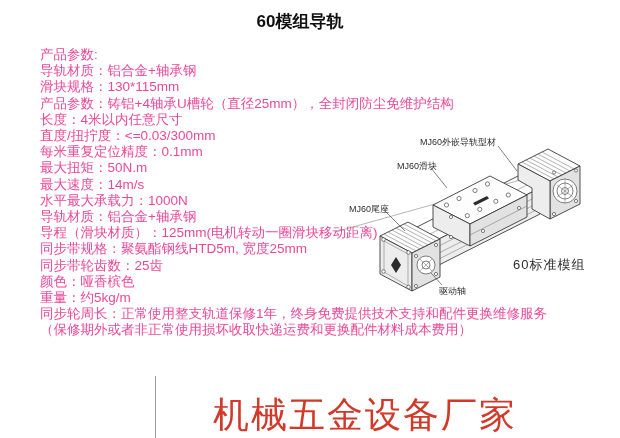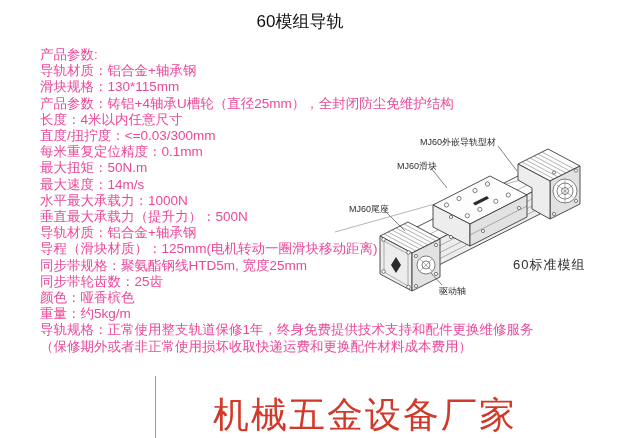--- a/index.html
+++ b/index.html
@@ -4,21 +4,21 @@
 <style>
   html,body{margin:0;padding:0;}
   body{
     width:620px;height:438px;position:relative;overflow:hidden;
     background:#ffffff;
     font-family:"Liberation Sans","DejaVu Sans",sans-serif;
     color:#141414;
   }
   .page-title{
     position:absolute;top:10px;left:0;width:600px;
-    text-align:center;font-size:17px;font-weight:normal;color:#101010;
+    text-align:center;font-size:17px;font-weight:bold;color:#101010;
   }
   .param-block{
     position:absolute;left:40px;top:47px;width:575px;
     font-size:13.5px;line-height:16.2px;white-space:nowrap;color:#ec4899;
     z-index:1;
   }
   .diagram{
     position:absolute;left:335px;top:128px;width:285px;height:174px;z-index:1;
   }
   .diagram text{font-family:"Liberation Sans","DejaVu Sans",sans-serif;fill:#2e2e2e;}
@@ -54,28 +54,27 @@
   <div>
       <div>导轨材质：铝合金+轴承钢</div>
       <div>滑块规格：130*115mm</div>
       <div>产品参数：铸铝+4轴承U槽轮（直径25mm），全封闭防尘免维护结构</div>
       <div>长度：4米以内任意尺寸</div>
       <div>直度/扭拧度：&lt;=0.03/300mm</div>
       <div>每米重复定位精度：0.1mm</div>
       <div>最大扭矩：50N.m</div>
       <div>最大速度：14m/s</div>
       <div>水平最大承载力：1000N</div>
-      <div>垂直最大承载力（提升力）：500N</div>
       <div>导轨材质：铝合金+轴承钢</div>
       <div>导程（滑块材质）：125mm(电机转动一圈滑块移动距离)</div>
       <div>同步带规格：聚氨酯钢线HTD5m, 宽度25mm</div>
       <div>同步带轮齿数：25齿</div>
       <div>颜色：哑香槟色</div>
       <div>重量：约5kg/m</div>
-      <div>导轨规格：正常使用整支轨道保修1年，终身免费提供技术支持和配件更换维修服务</div>
+      <div>同步轮周长：正常使用整支轨道保修1年，终身免费提供技术支持和配件更换维修服务</div>
       <div>（保修期外或者非正常使用损坏收取快递运费和更换配件材料成本费用）</div>
     </div>
 </div>
 
 <svg class="diagram" viewBox="0 0 285 174" xmlns="http://www.w3.org/2000/svg">
 
   <g>
     <polygon class="f0" points="78,101 183,48 205,60 100,113"></polygon>
     <polygon class="f1" points="100,113 205,60 205,86 100,139"></polygon>
     <line class="thin" x1="84,5" y1="104" x2="189" y2="51"></line>

